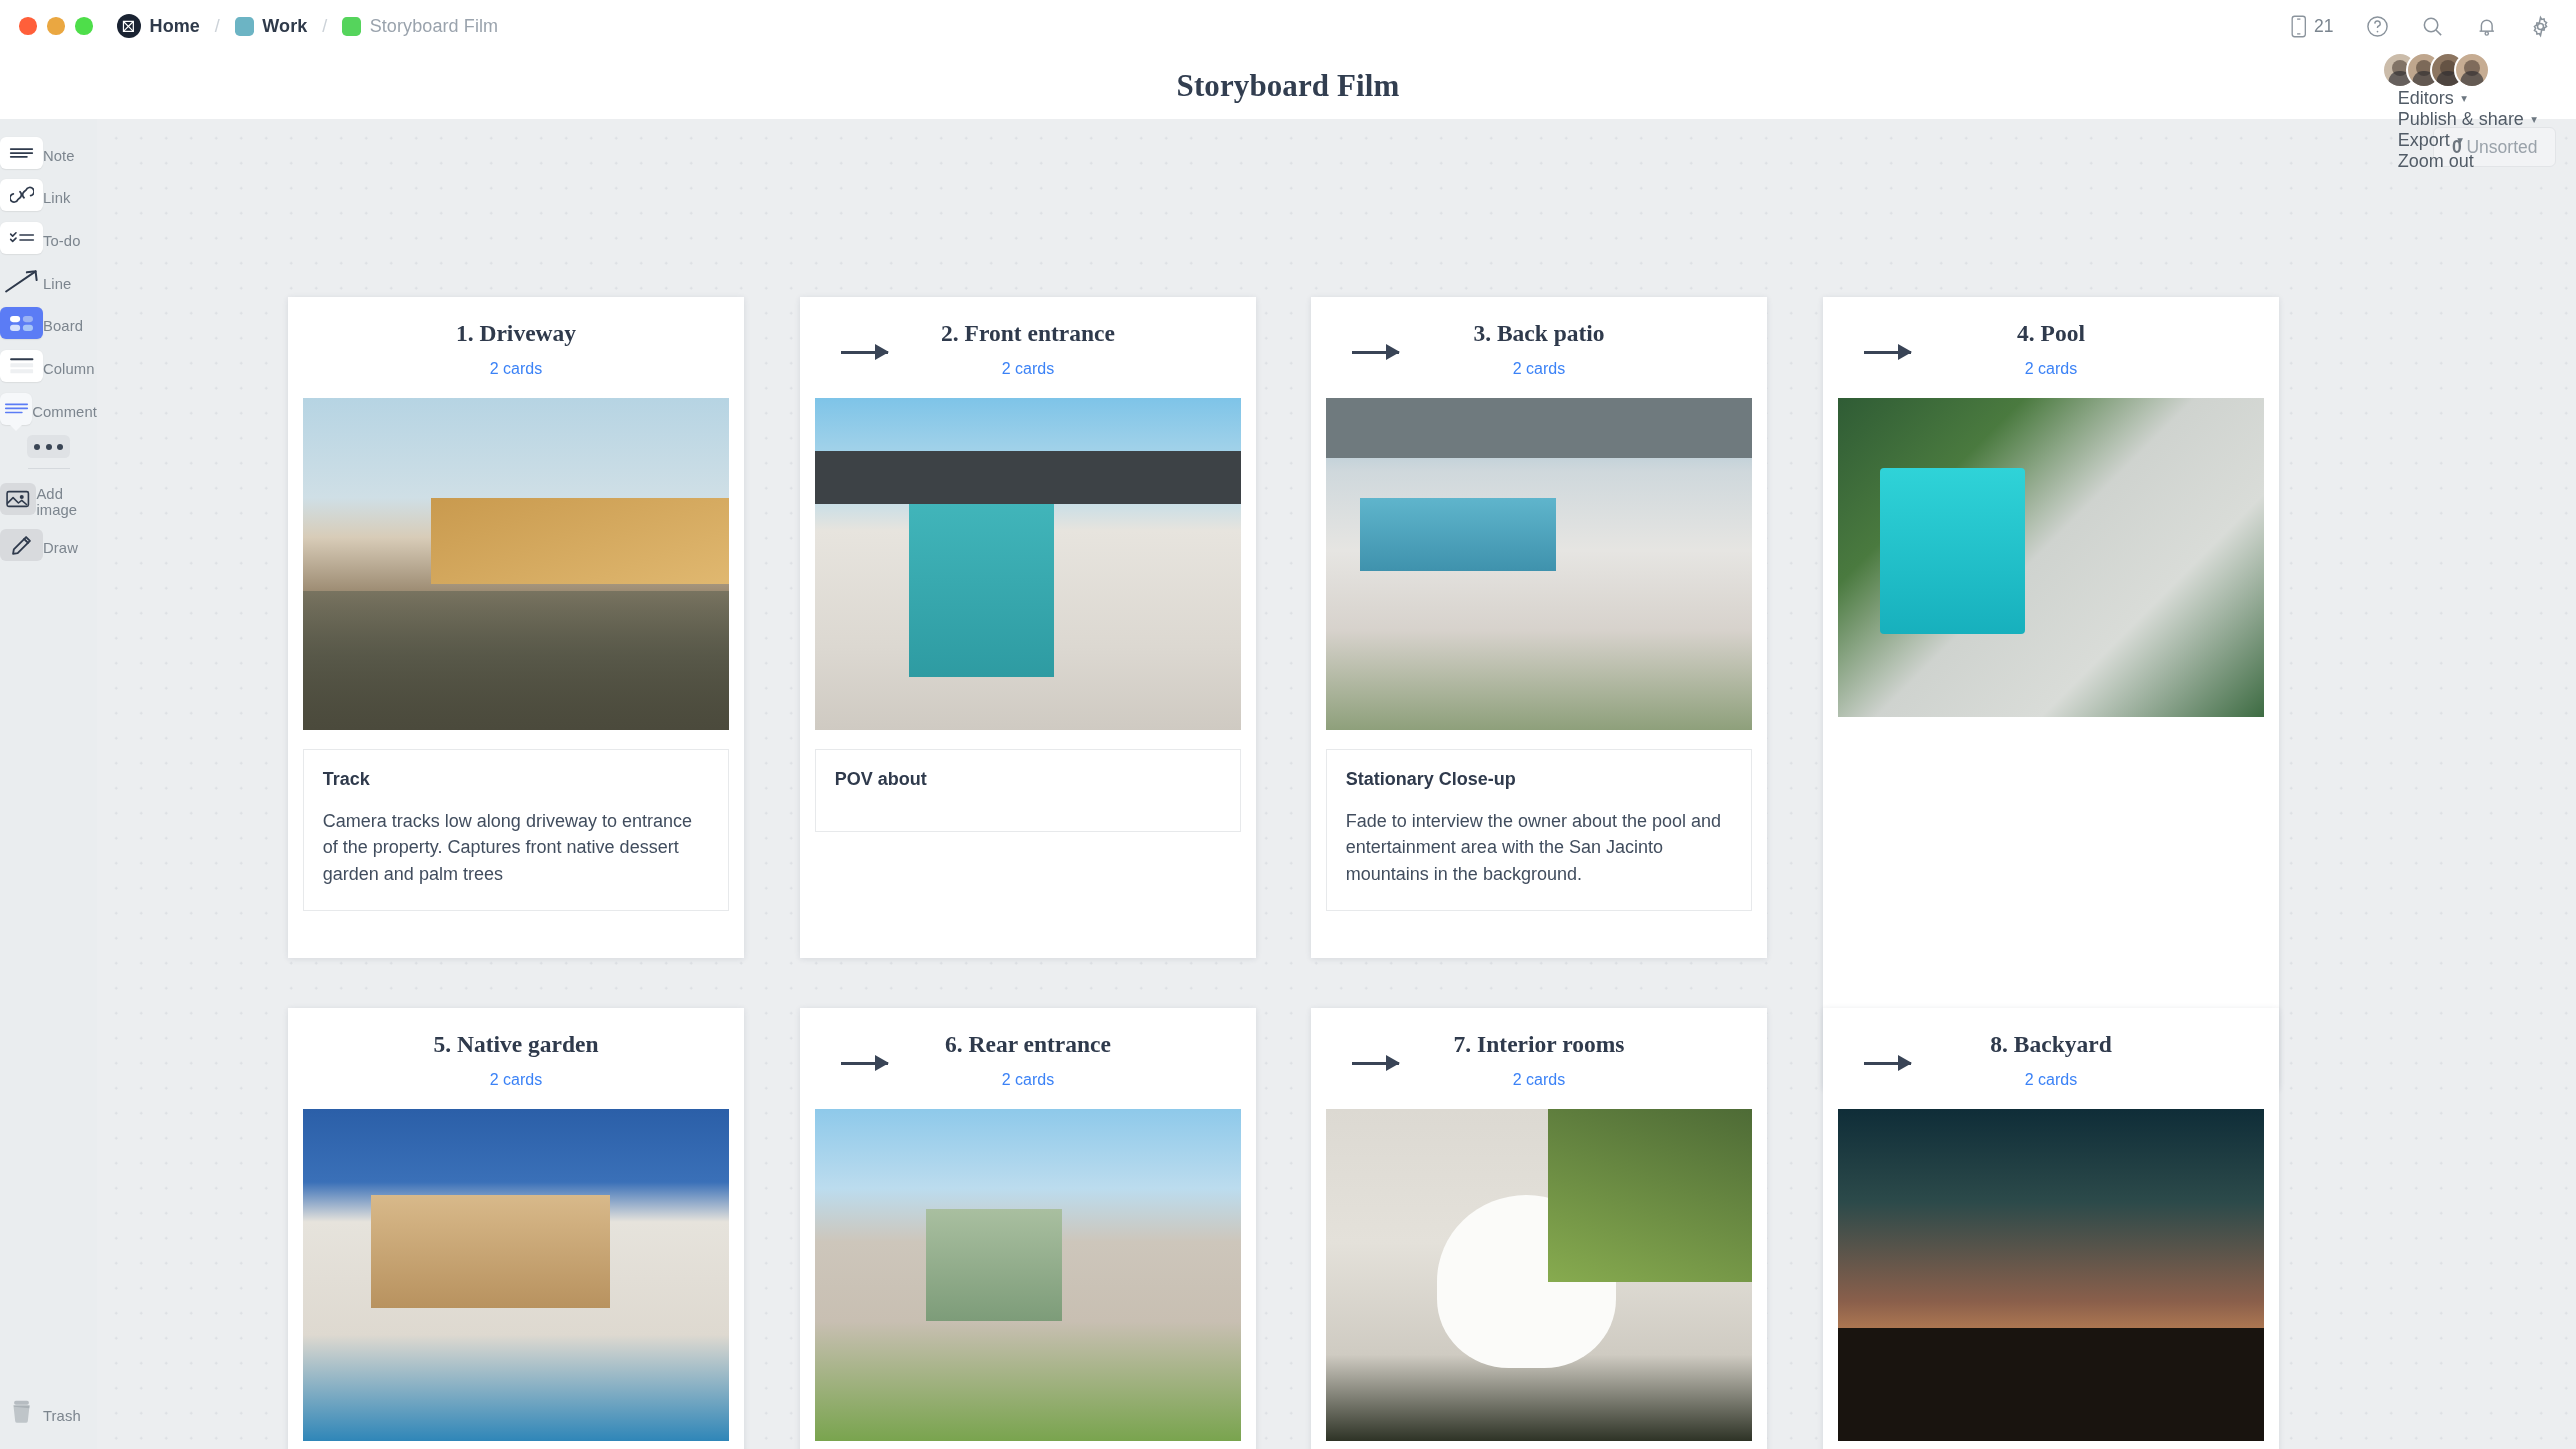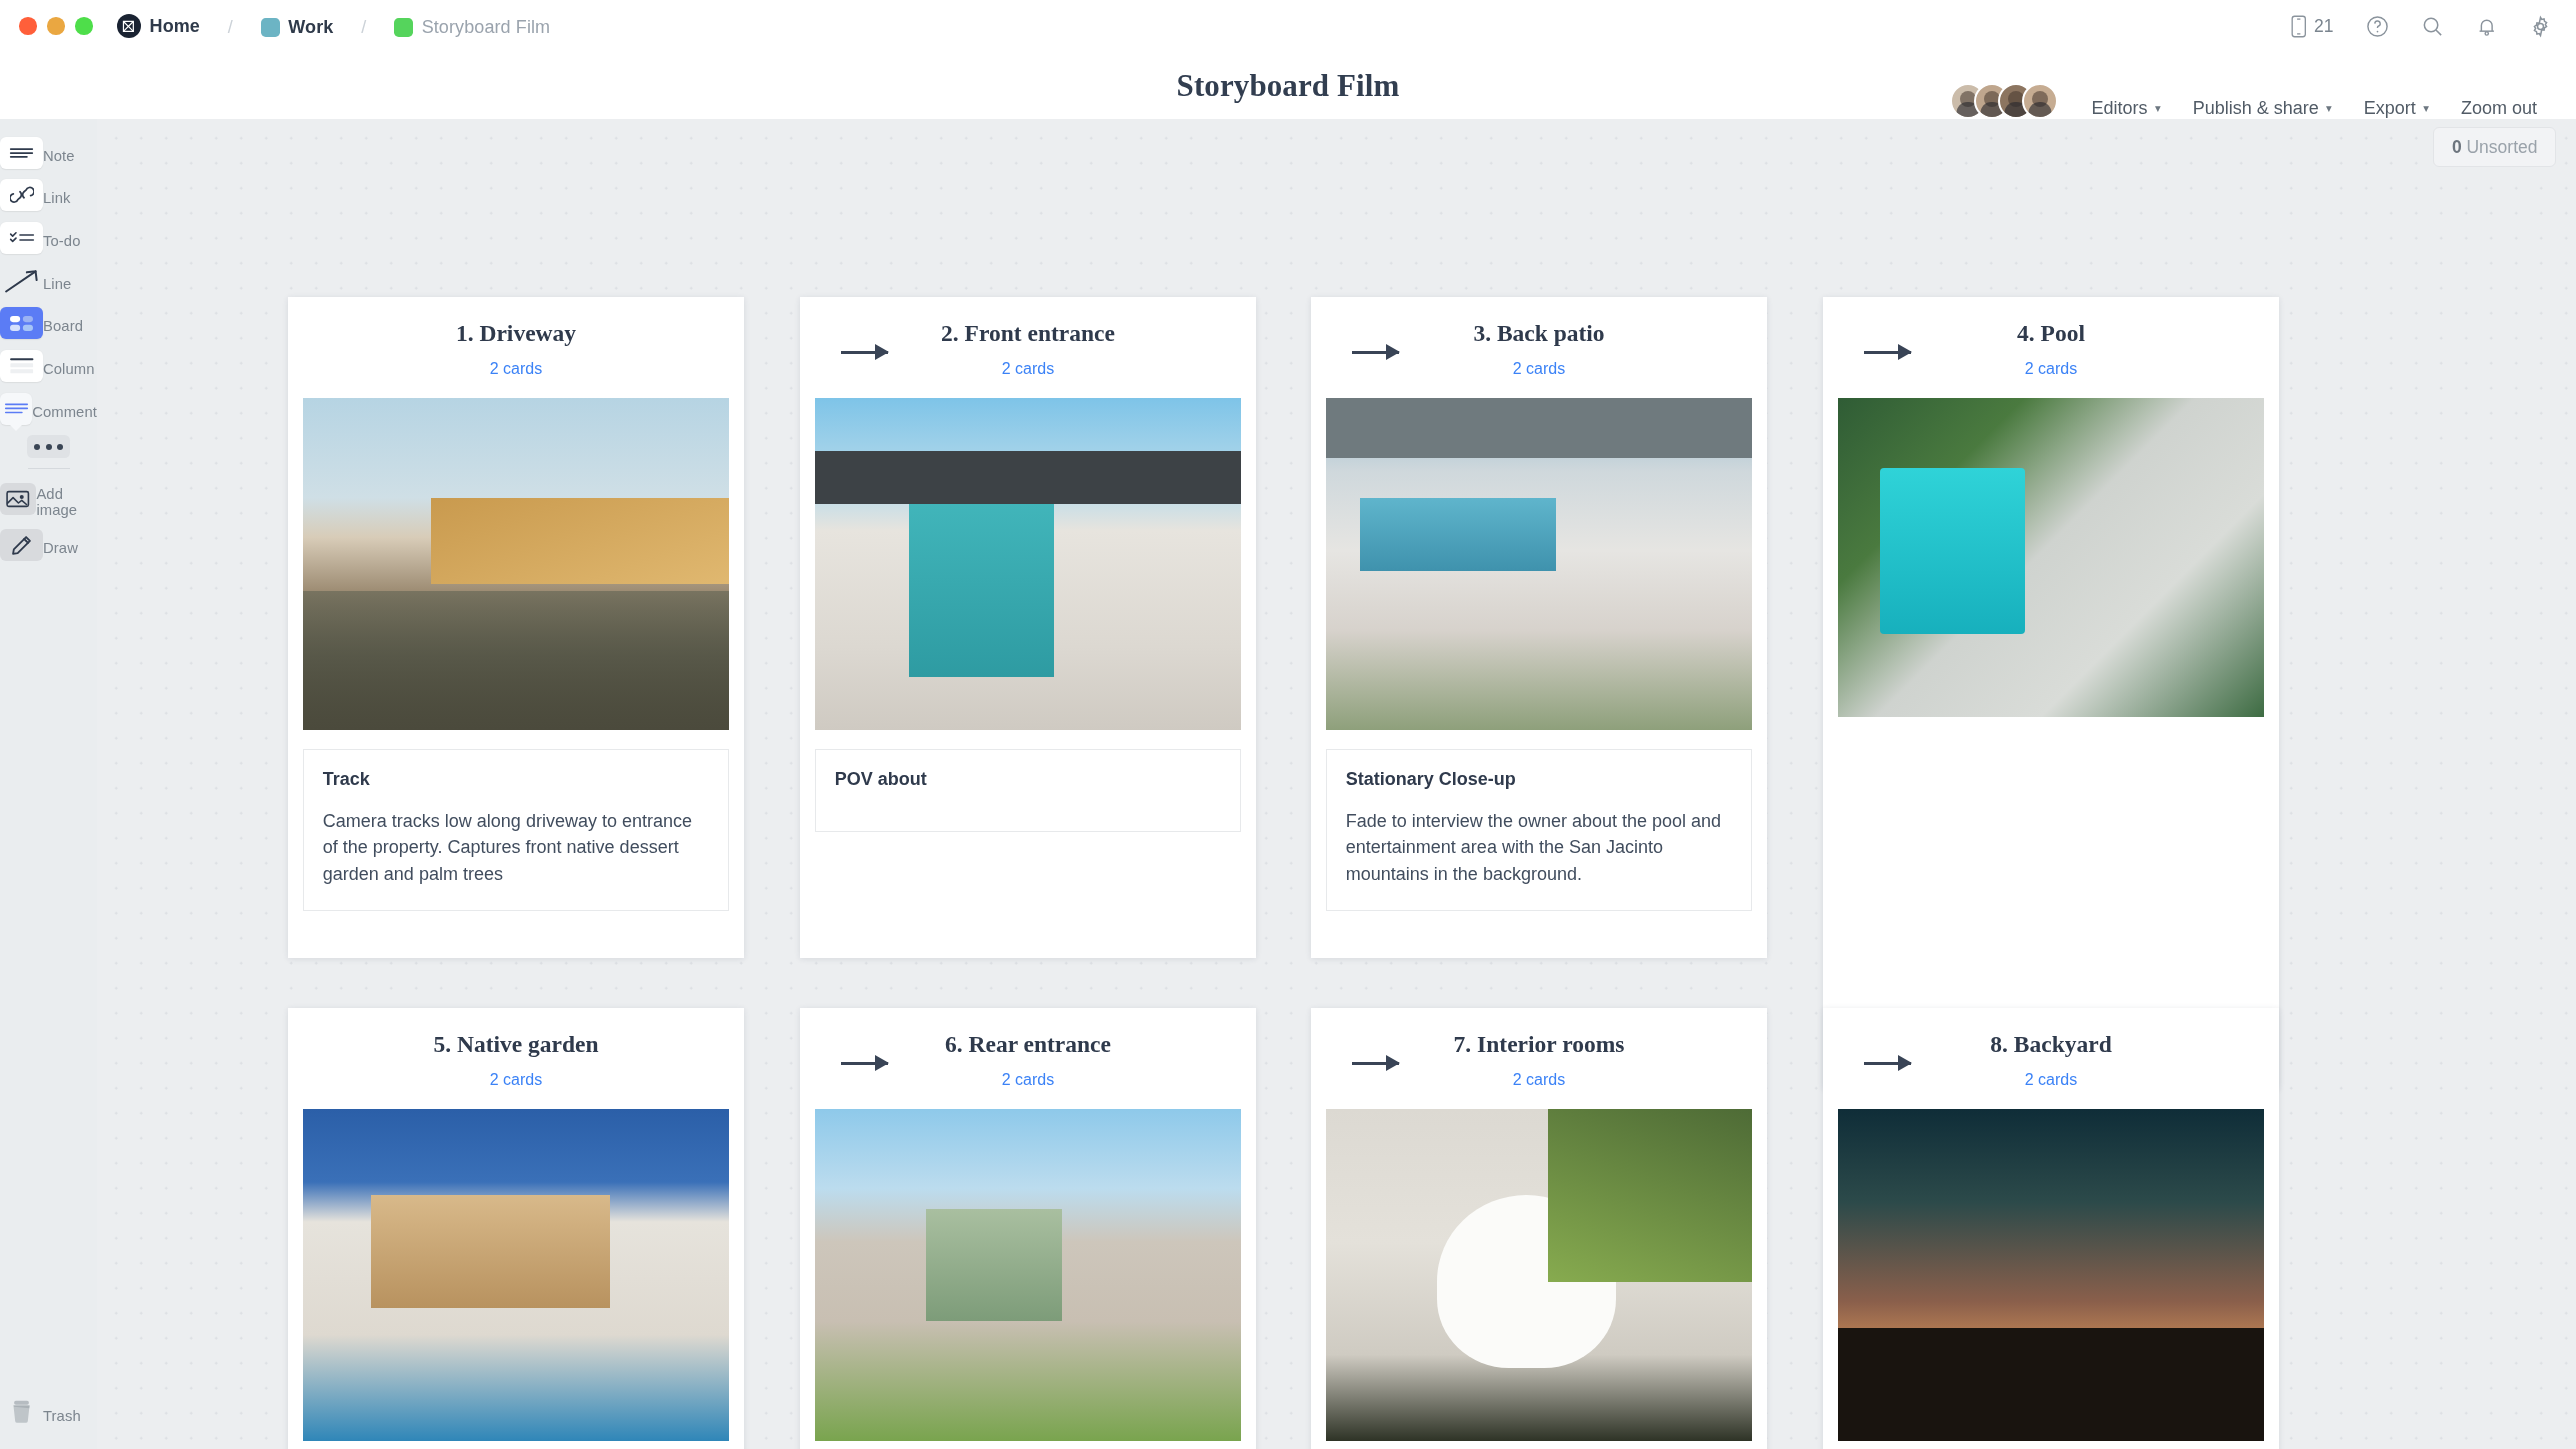--- a/index.html
+++ b/index.html
@@ -16,21 +16,21 @@
     background: #ffffff;
     display: flex; align-items: center;
     z-index: 40;
   }
   .traffic { display: flex; gap: 10.7px; margin-left: 19px; }
   .dot { width: 17.5px; height: 17.5px; border-radius: 50%; }
   .dot.red { background: #ff5f3a; }
   .dot.amber { background: #eaa741; }
   .dot.green { background: #4ede4a; }
 
-  .breadcrumb { display: flex; align-items: flex-end; margin-left: 24px; gap: 13px; }
+  .breadcrumb { display: flex; align-items: center; margin-left: 24px; gap: 0; }
   .bc-logo {
     width: 24px; height: 24px; border-radius: 50%;
     background: #1a2332; display: flex; align-items: center; justify-content: center;
   }
   .bc-item { display: flex; align-items: center; gap: 8.7px; }
   .bc-swatch { width: 19px; height: 19px; border-radius: 4.7px; }
   .bc-label { font-size: 18px; color: #2f3a4a; font-weight: 600; letter-spacing: 0.1px; }
   .bc-label.muted { color: #9aa3ad; font-weight: 500; }
   .bc-sep { color: #ccd2d8; font-size: 18px; margin: 0 14.8px; font-weight: 300; }
 
@@ -48,21 +48,21 @@
     display: flex; align-items: center;
   }
   .doc-title {
     position: absolute; left: 0; right: 0; text-align: center;
     font-family: "Liberation Serif", serif;
     font-weight: 700; font-size: 31px; color: #323e50;
     letter-spacing: 0.1px;
   }
   .tb2-right {
     position: absolute; right: 23px; top: 0; height: 67px;
-    display: flex; align-items: flex-end; gap: 0;
+    display: flex; align-items: flex-start; gap: 0; flex-direction: column;
   }
   .avatars { display: flex; margin-right: 17.5px; }
   .avatar {
     width: 36px; height: 36px; border-radius: 50%;
     border: 2px solid #ffffff; margin-left: -12px;
     background: #b9a693; overflow: hidden; position: relative;
   }
   .avatar:first-child { margin-left: 0; }
   .avatar i {
     position: absolute; left: 50%; bottom: -4px; width: 23px; height: 19px;

